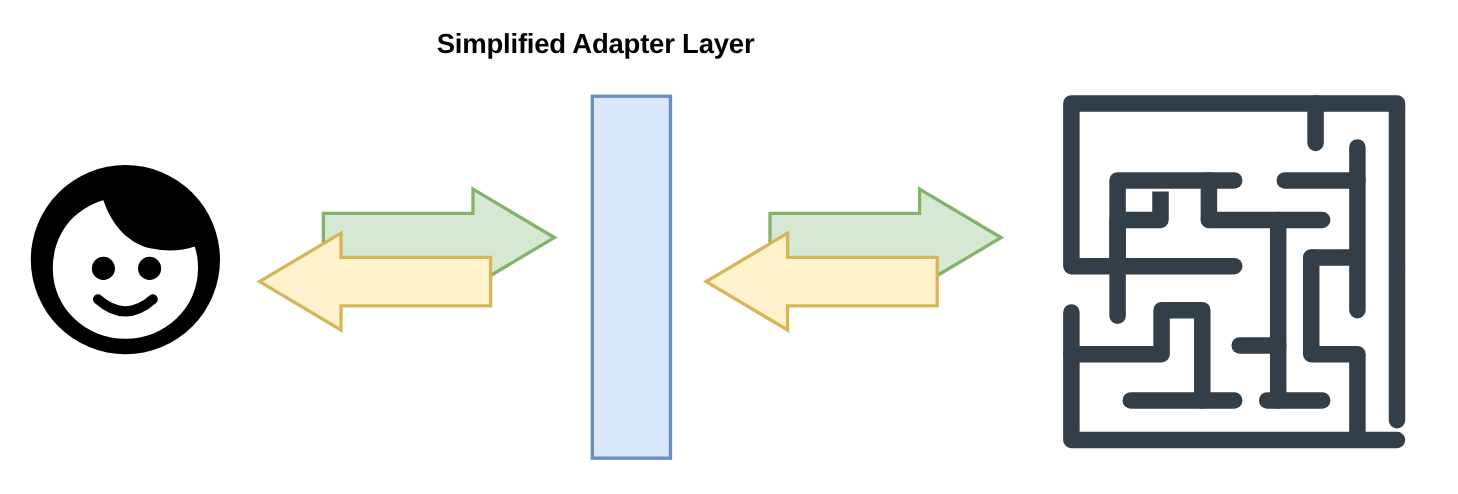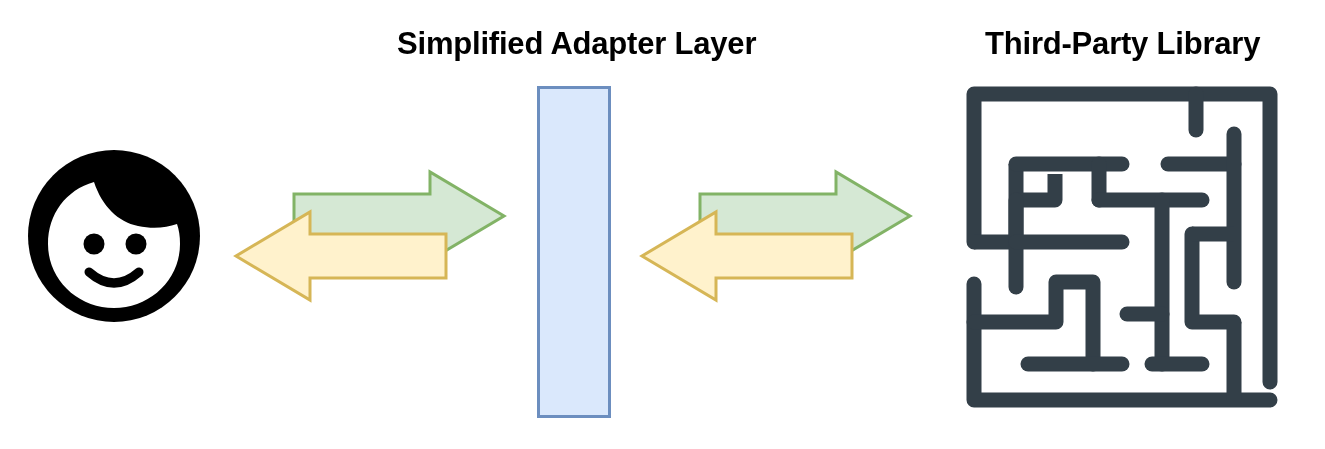--- a/index.html
+++ b/index.html
@@ -16,21 +16,21 @@
     height: 449px;
     background: #ffffff;
     overflow: hidden;
   }
 
   
   .diagram-title {
     position: absolute;
     font-family: "Liberation Sans", sans-serif;
     font-weight: bold;
-    font-size: 31px;
+    font-size: 25px;
     line-height: 1;
     color: #000000;
     white-space: nowrap;
     text-align: center;
     letter-spacing: -0.2px;
   }
   #title-adapter {
     left: 397px;
     top: 28px;
   }
@@ -90,21 +90,20 @@
     height: 330px;
   }
 </style>
 </head>
 <body>
 
 <div id="canvas">
 
   <div class="diagram-title" id="title-adapter">Simplified Adapter Layer</div>
 
-  <div class="diagram-title" id="title-library">Third-Party Library</div>
 
   <div id="user-face">
     <svg viewBox="0 0 176 176" width="176" height="176">
 
       <circle cx="88" cy="88" r="86" fill="#000000"></circle>
 
       <path d="M 68 34
                C 40 42 22 66 22 96
                C 22 132 52 160 88 160
                C 124 160 154 132 154 96

